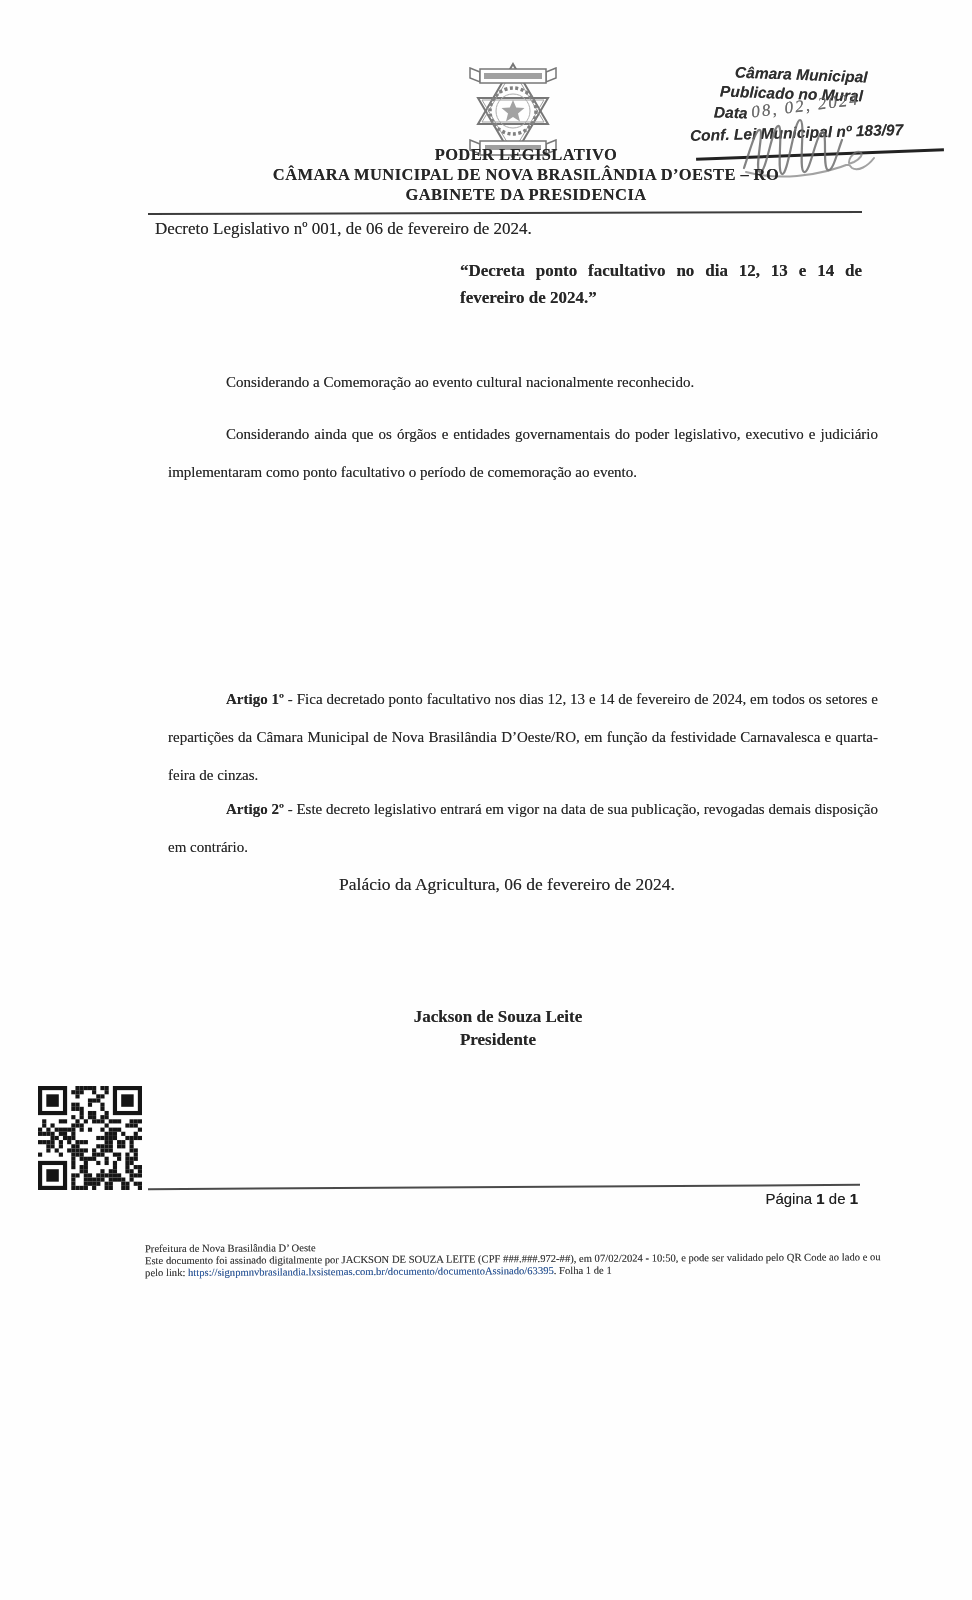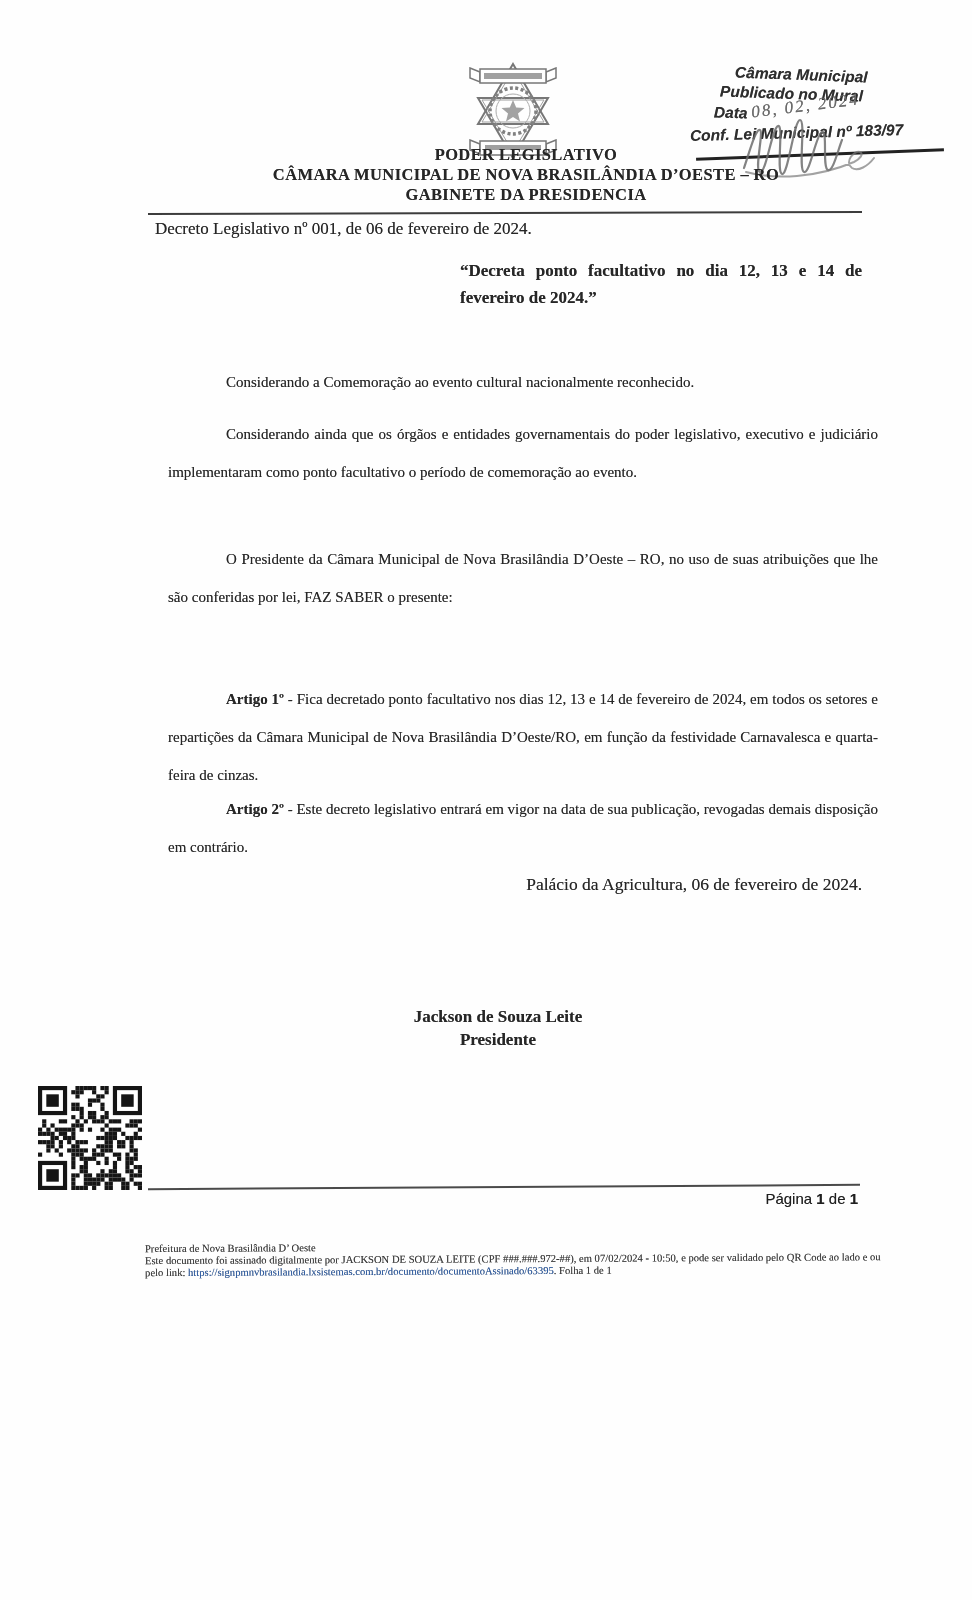--- a/index.html
+++ b/index.html
@@ -36,21 +36,21 @@
             line-height:27px;text-align:justify;}
   .body-p{position:absolute;left:168px;width:710px;font-size:15px;line-height:38px;
           text-align:justify;text-indent:58px;margin:0;}
   .p1{top:363px;}
   .p2{top:415px;}
   .p3{top:540px;}
   .p4{top:680px;}
   .p5{top:790px;}
   .decree-heading{position:absolute;left:0;top:624px;width:100%;text-align:center;
                   font-weight:bold;font-size:17px;letter-spacing:.3px;}
-  .place-date{position:absolute;left:152px;top:874px;width:710px;text-align:right;font-size:17.5px;}
+  .place-date{position:absolute;left:152px;top:874px;width:710px;text-align:center;font-size:17.5px;}
   .signature-block{position:absolute;left:12px;top:1005px;width:100%;text-align:center;
                    font-weight:bold;font-size:17px;line-height:23px;}
   
   .qr{position:absolute;left:38px;top:1086px;width:104px;height:104px;}
   .footer-rule{position:absolute;left:148px;top:1186px;width:712px;height:2px;background:#4a4a4a;transform:rotate(-.35deg);}
   .page-number{position:absolute;right:114px;top:1190px;font-family:"Liberation Sans",sans-serif;
                font-size:15px;color:#1f1f1f;margin-left:16px;}
   .page-number b{font-weight:bold;}
   .fine-print{position:absolute;left:145px;top:1241px;width:825px;font-size:10.6px;
               line-height:11.8px;color:#3a3a3a;transform:rotate(-.3deg);}
@@ -110,21 +110,20 @@
   <div class="header-rule"></div>
 
   <div class="decree-title">Decreto Legislativo nº 001, de 06 de fevereiro de 2024.</div>
 
   <div class="epigraph">“Decreta ponto facultativo no dia 12, 13 e 14 de fevereiro de 2024.”</div>
 
   <p class="body-p p1">Considerando a Comemoração ao evento cultural nacionalmente reconhecido.</p>
 
   <p class="body-p p2">Considerando ainda que os órgãos e entidades governamentais do poder legislativo, executivo e judiciário implementaram como ponto facultativo o período de comemoração ao evento.</p>
 
-  <p class="body-p p3">O Presidente da Câmara Municipal de Nova Brasilândia D’Oeste – RO, no uso de suas atribuições que lhe são conferidas por lei, FAZ SABER o presente:</p>
 
 
   <p class="body-p p4"><b>Artigo 1º</b><span> - Fica decretado ponto facultativo nos dias 12, 13 e 14 de fevereiro de 2024, em todos os setores e repartições da Câmara Municipal de Nova Brasilândia D’Oeste/RO, em função da festividade Carnavalesca e quarta-feira de cinzas.</span></p>
 
   <p class="body-p p5"><b>Artigo 2º</b><span> - Este decreto legislativo entrará em vigor na data de sua publicação, revogadas demais disposição em contrário.</span></p>
 
   <div class="place-date">Palácio da Agricultura, 06 de fevereiro de 2024.</div>
 
   <div class="signature-block">
     <div>Jackson de Souza Leite</div>

